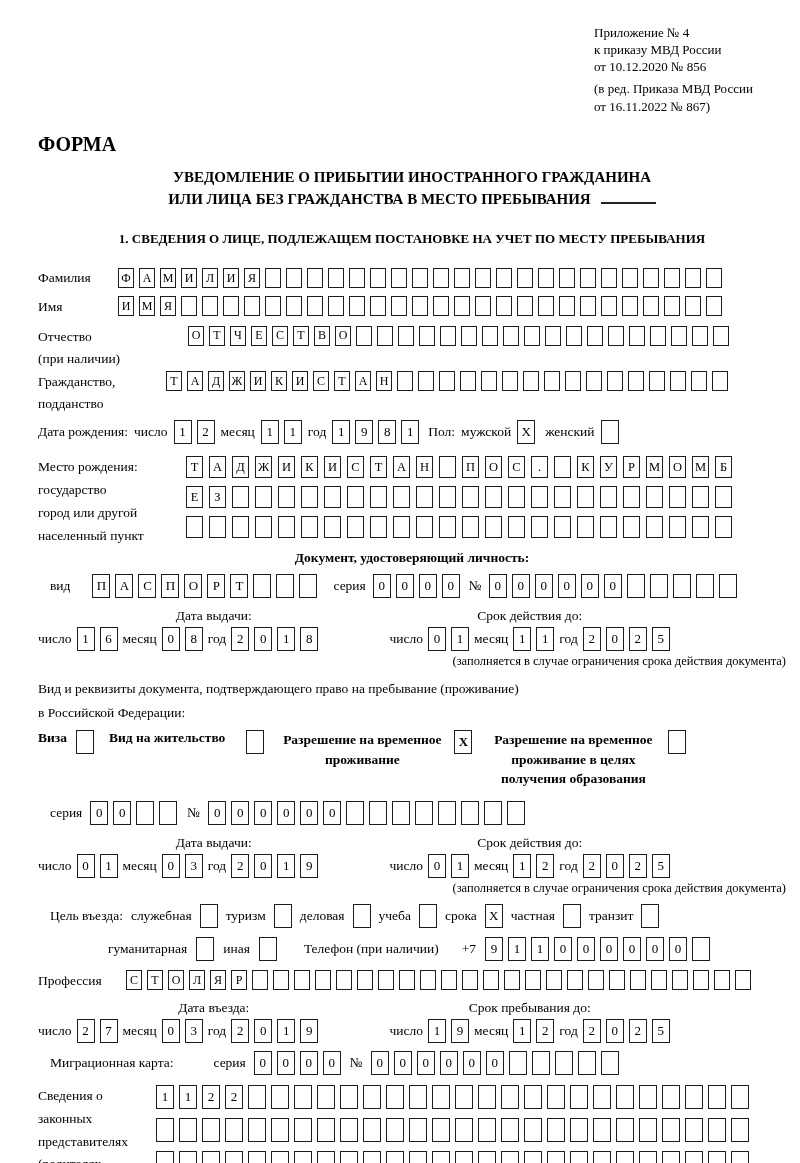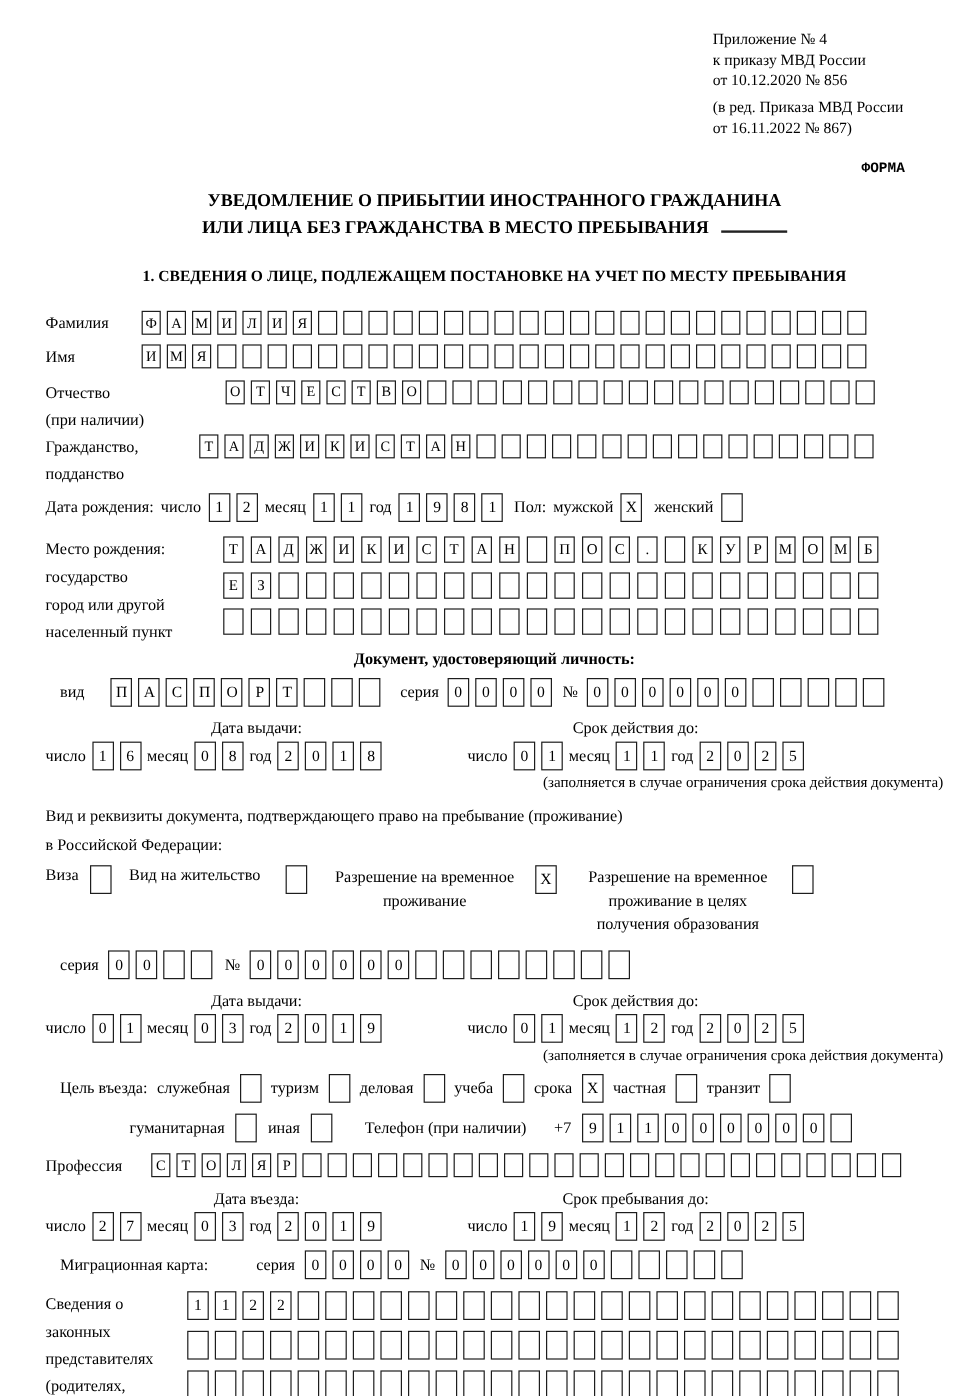--- a/index.html
+++ b/index.html
@@ -2,21 +2,21 @@
 <html><head>
 <meta charset="utf-8">
 <style>
   html,body { margin:0; padding:0; background:#ffffff; }
   body { width:800px; color:#000; font-family:"Liberation Serif", serif; font-size:13.5px; }
   .page { box-sizing:border-box; width:800px; min-height:1163px; padding:24px 14px 18px 38px; }
 
   
   .appendix { margin-left:auto; width:192px; font-size:13px; line-height:1.32; }
   .appendix .rev { margin-top:5px; }
-  .forma { text-align:right; margin:18px 32px 10px 0; font-weight:bold; font-size:12px;font-family:Liberation Mono, monospace; }
+  .forma { margin:18px 32px 10px 0; font-weight:bold; font-size:20px; }
   .title { text-align:center; font-weight:bold; font-size:15px; line-height:1.5; margin:8px 0 20px; }
   .blank { display:inline-block; width:55px; height:13px; border-bottom:2px solid #222; margin-left:10px; }
   .sect { text-align:center; font-weight:bold; font-size:13px; margin:0 0 20px; }
 
   
   .cells { display:flex; }
   .cells .cell { flex:0 0 auto; box-sizing:border-box; border:1.5px solid #1d1d1d; background:#fff;
                  display:flex; align-items:center; justify-content:center; }
   .cells.small { gap:5px; }   .cells.small .cell { width:16px; height:20px; font-size:12px; }
   .cells.mid   { gap:6px; }   .cells.mid .cell   { width:17px; height:22px; font-size:12.5px; }
@@ -27,21 +27,21 @@
   .frow { display:flex; align-items:flex-start; }
   .c    { align-items:center;margin-left:12px; }
   .lbl  { flex:0 0 auto; line-height:1.6; }
 
   .doc-head { text-align:center; font-weight:bold; font-size:13.5px; margin:2px 0 8px; }
   .dates { display:flex; margin-bottom:2px; }
   .dgroup .dhead { text-align:center; margin-bottom:3px; }
   .dgroup .drow { display:flex; align-items:center; gap:5px; }
   .note { text-align:right; font-size:12.5px; margin:3px 0 8px; }
   .intro { line-height:1.75; margin-bottom:6px; }
-  .opt { display:flex; align-items:flex-start; gap:9px; }
+  .opt { display:flex; align-items:flex-start; gap:9px;font-weight:bold; }
   .opt .wrap { display:inline-block; text-align:center; line-height:1.45; }
 </style>
 </head>
 <body>
 
 <div class="page">
 
   <div class="appendix">
     <div>Приложение № 4</div>
     <div>к приказу МВД России</div>

